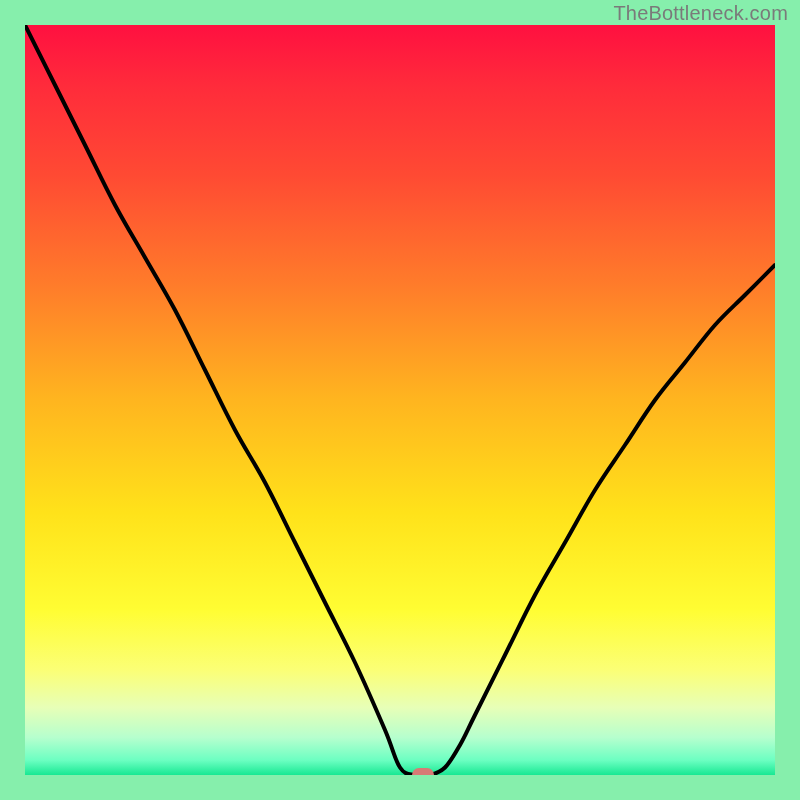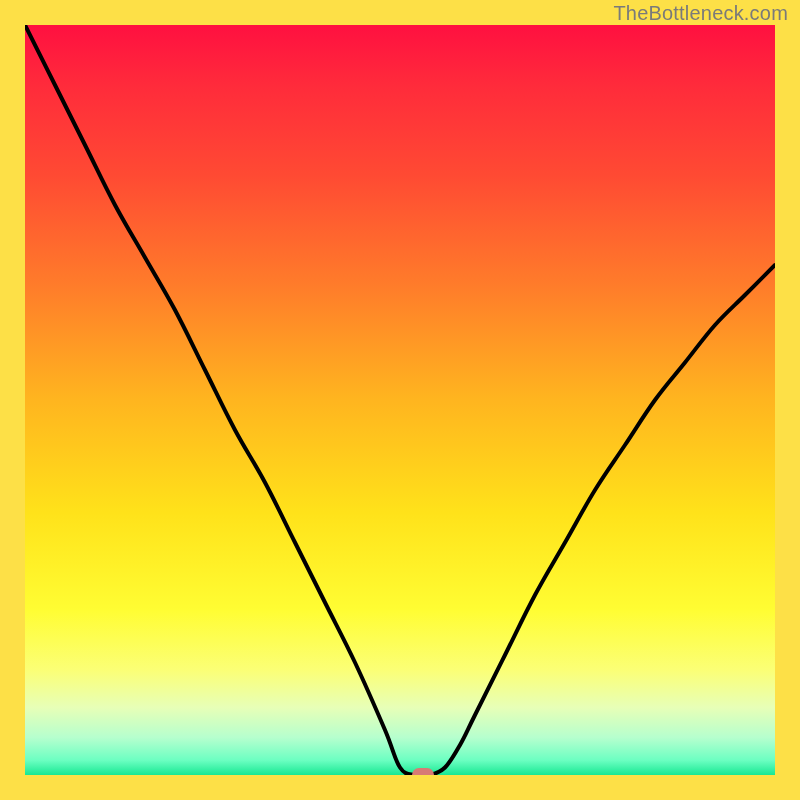--- a/index.html
+++ b/index.html
@@ -8,21 +8,21 @@
     width: 800px;
     height: 800px;
     background: #000;
     overflow: hidden;
     font-family: Arial, Helvetica, sans-serif;
   }
   .frame {
     position: relative;
     width: 800px;
     height: 800px;
-    background: #fde047;
+    background: #86efac;
   }
   .watermark {
     position: absolute;
     top: 2px;
     right: 12px;
     color: #7a7a7a;
     font-size: 20px;
     font-weight: 500;
     letter-spacing: 0.2px;
     z-index: 5;

